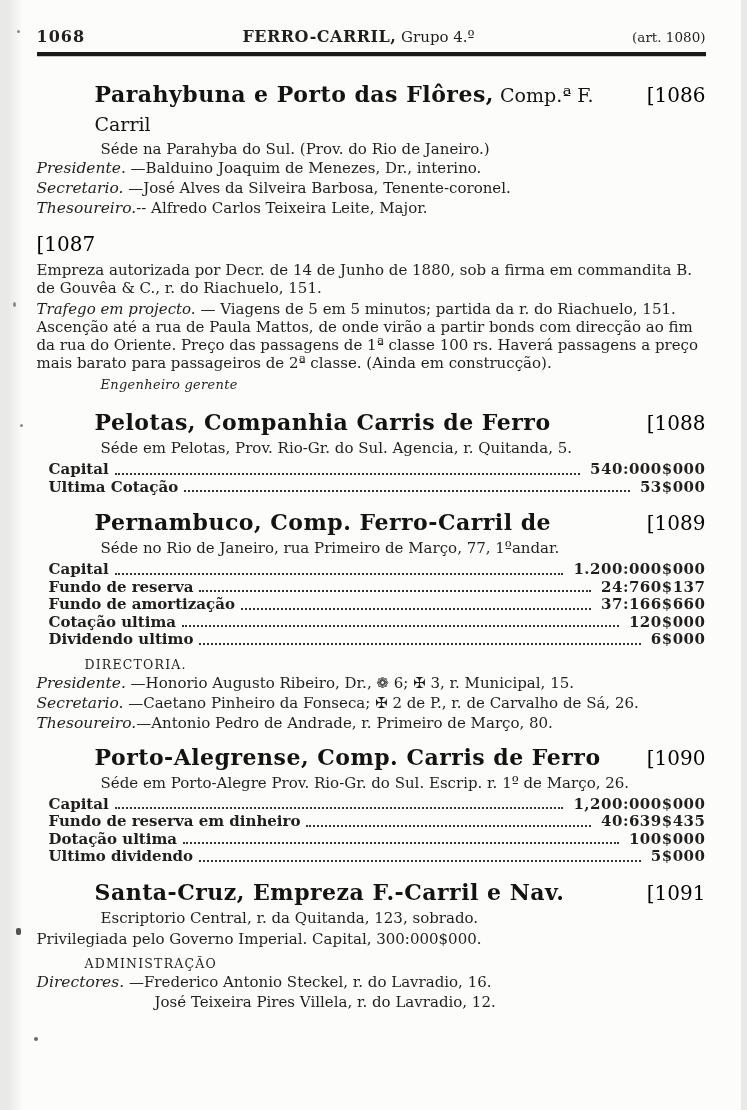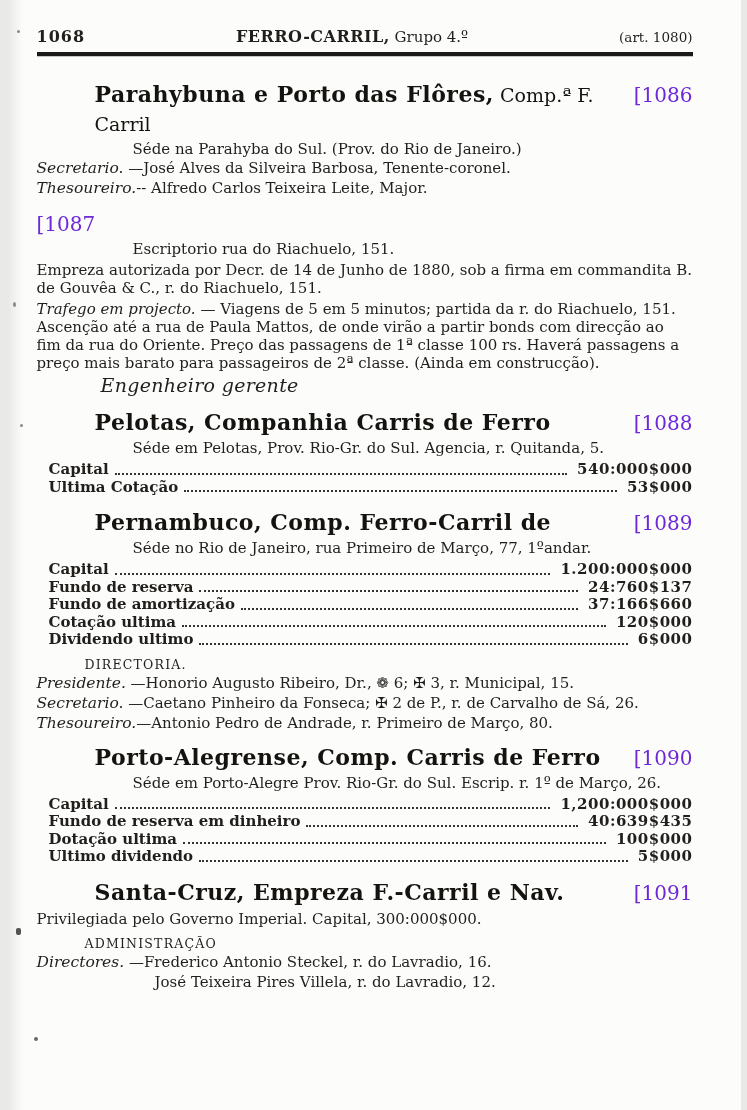--- a/index.html
+++ b/index.html
@@ -6,21 +6,21 @@
   body { background:#e9e9e7; }
   .page {
     position:relative;
     width:734px; height:1110px;
     margin:0 auto;
     background:#fcfcfa;
     color:#211f1c;
     font-family:"DejaVu Serif","DejaVu Sans",serif;
     overflow:hidden;
     box-sizing:border-box;
-    padding:26px 48px 0 30px;
+    padding:26px 35px 0 30px;
   }
   .page::before {
     content:""; position:absolute; left:0; top:0; bottom:0; width:16px;
     background:linear-gradient(to right, rgba(110,110,108,0.14), rgba(110,110,108,0));
     pointer-events:none;
   }
   .speck { position:absolute; background:#8a8a86; border-radius:50%; }
 
   
   .running-header {
@@ -35,32 +35,32 @@
 
   
   article { margin:0; }
   .entry-heading {
     display:flex; justify-content:space-between; align-items:baseline;
     margin:0; line-height:28px; font-weight:normal;gap:28px;
   }
   .entry-title { margin-left:58px; }
   .entry-title .t-bold { font-weight:bold; font-size:22px; letter-spacing:0.5px; color:#15130f; }
   .entry-title .t-plain { font-size:19px; color:#15130f; }
-  .entry-ref { font-size:20px; white-space:nowrap; color:#6d28d9; }
-
-  .sede { margin-left:96px; font-size:15px; line-height:18px; margin-top:2px; }
+  .entry-ref { font-size:20px; white-space:nowrap; color:#000000; }
+
+  .sede { margin-left:64px; font-size:15px; line-height:18px; margin-top:2px; }
   .para { font-size:15px; line-height:18px; margin-top:3px; text-align:left; }
   .lead-italic { font-style:italic; }
 
   .section-label {
     margin-left:48px; margin-top:8px;
     font-size:12.5px; letter-spacing:1.2px; line-height:16px;
   }
   .section-label.italic {
-    margin-left:64px; font-size:19px; font-style:italic;
+    margin-left:64px; font-size:13px; font-style:italic;
     letter-spacing:0.3px; line-height:18px; margin-top:4px;
   }
 
   .officer { font-size:15px; line-height:20px; }
   .officer .role { font-style:italic; font-size:15.5px; }
 
   .fin-rows { margin-top:4px;font-weight:bold; }
   .fin-row { display:flex; align-items:flex-end; font-size:15px; line-height:17.5px; }
   .fin-row .row-label { margin-left:12px; white-space:nowrap; }
   .fin-row .dots { flex:1 1 auto; border-bottom:2px dotted #35332f; margin:0 10px 4px 6px; min-width:30px; }
@@ -97,29 +97,29 @@
     <span class="header-art">(art. 1080)</span>
   </div>
   <div class="header-rule"></div>
 
   <article class="e0">
     <h2 class="entry-heading">
       <span class="entry-title"><span class="t-bold">Parahybuna e Porto das Flôres,</span><span class="t-plain"> Comp.ª F. Carril</span></span>
       <span class="entry-ref">[1086</span>
     </h2>
     <div class="sede">Séde na Parahyba do Sul.  (Prov. do Rio de Janeiro.)</div>
+    <div class="officer"><span class="role">Presidente.</span><span> —Balduino Joaquim de Menezes, Dr., interino.</span></div>
     <div class="officer"><span class="role">Secretario.</span><span> —José Alves da Silveira Barbosa, Tenente-coronel.</span></div>
     <div class="officer"><span class="role">Thesoureiro.</span><span>-- Alfredo Carlos Teixeira Leite, Major.</span></div>
   </article>
 
   <article class="e1">
     <h2 class="entry-heading">
       <span class="entry-ref">[1087</span>
     </h2>
-    <div class="sede">Escriptorio rua do Riachuelo, 151.</div>
     <div class="para">Empreza autorizada por Decr. de 14 de Junho de 1880, sob a firma em commandita B. de Gouvêa &amp; C., r. do Riachuelo, 151.</div>
     <div class="para"><span class="lead-italic">Trafego em projecto.</span><span> — Viagens de 5 em 5 minutos;  partida da r. do Riachuelo, 151. Ascenção até a rua de Paula Mattos, de onde virão a partir bonds com direcção ao fim da rua do Oriente.  Preço das passagens de 1ª classe 100 rs. Haverá passagens a preço mais barato para passageiros de 2ª classe. (Ainda  em  construcção).</span></div>
     <div class="section-label italic">Engenheiro gerente</div>
   </article>
 
   <article class="e2">
     <h2 class="entry-heading">
       <span class="entry-title"><span class="t-bold">Pelotas, Companhia Carris de Ferro</span></span>
       <span class="entry-ref">[1088</span>
     </h2>
@@ -205,19 +205,20 @@
           <span class="row-value">5$000</span>
         </div>
     </div>
   </article>
 
   <article class="e5">
     <h2 class="entry-heading">
       <span class="entry-title"><span class="t-bold">Santa-Cruz,  Empreza F.-Carril e Nav.</span></span>
       <span class="entry-ref">[1091</span>
     </h2>
+    <div class="sede">Escriptorio Central, r. da Quitanda, 123, sobrado.</div>
     <div class="para">Privilegiada pelo Governo Imperial. Capital, 300:000$000.</div>
     <div class="section-label">ADMINISTRAÇÃO</div>
     <div class="director-line"><span class="role">Directores.</span><span> —Frederico  Antonio  Steckel,  r. do Lavradio, 16.</span></div>
     <div class="director-line director-cont"><span>José  Teixeira  Pires Villela, r. do  Lavradio, 12.</span></div>
   </article>
 
 </div>
 
 </body></html>

